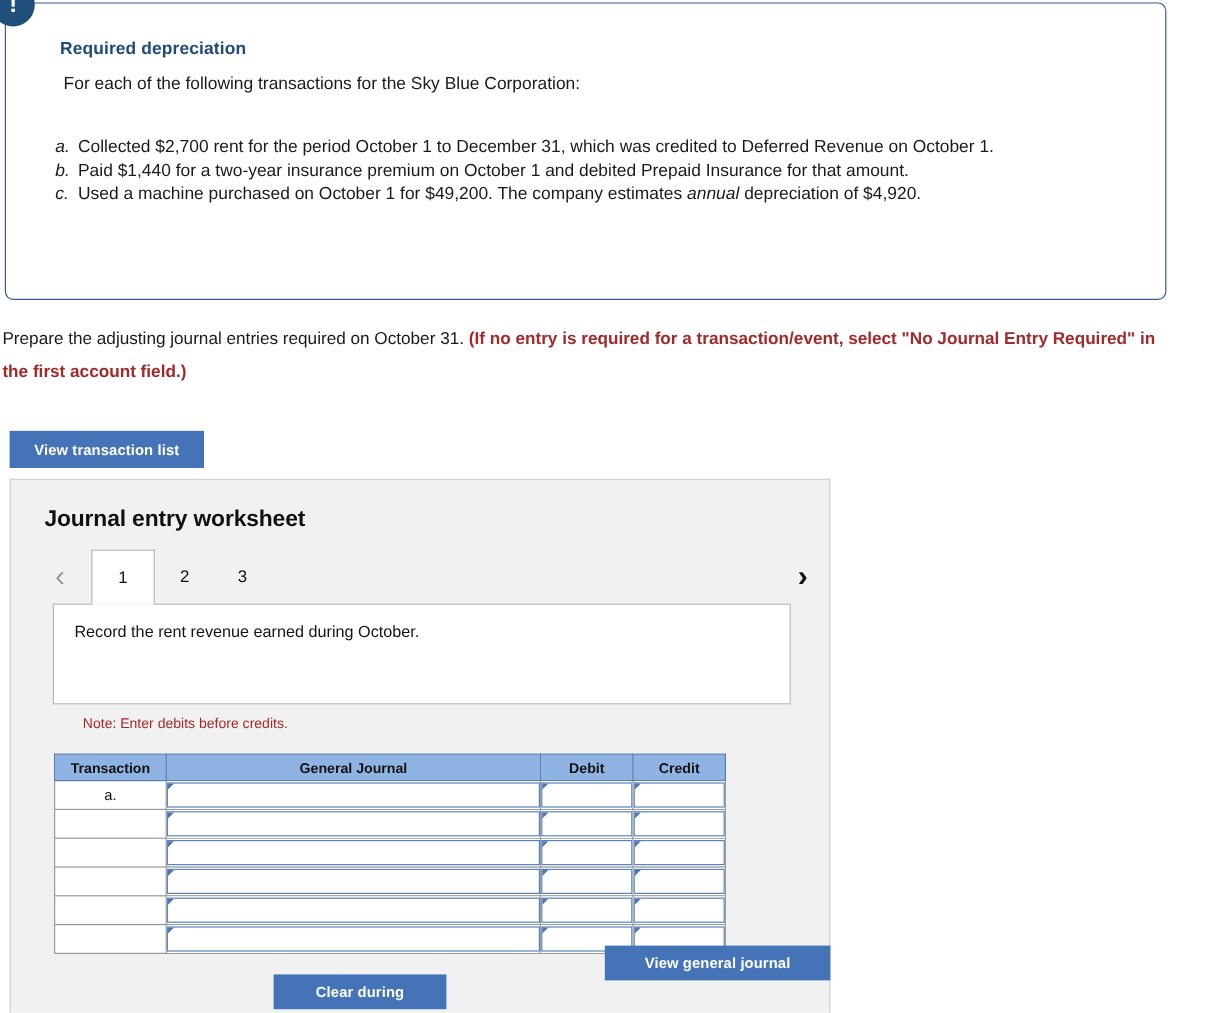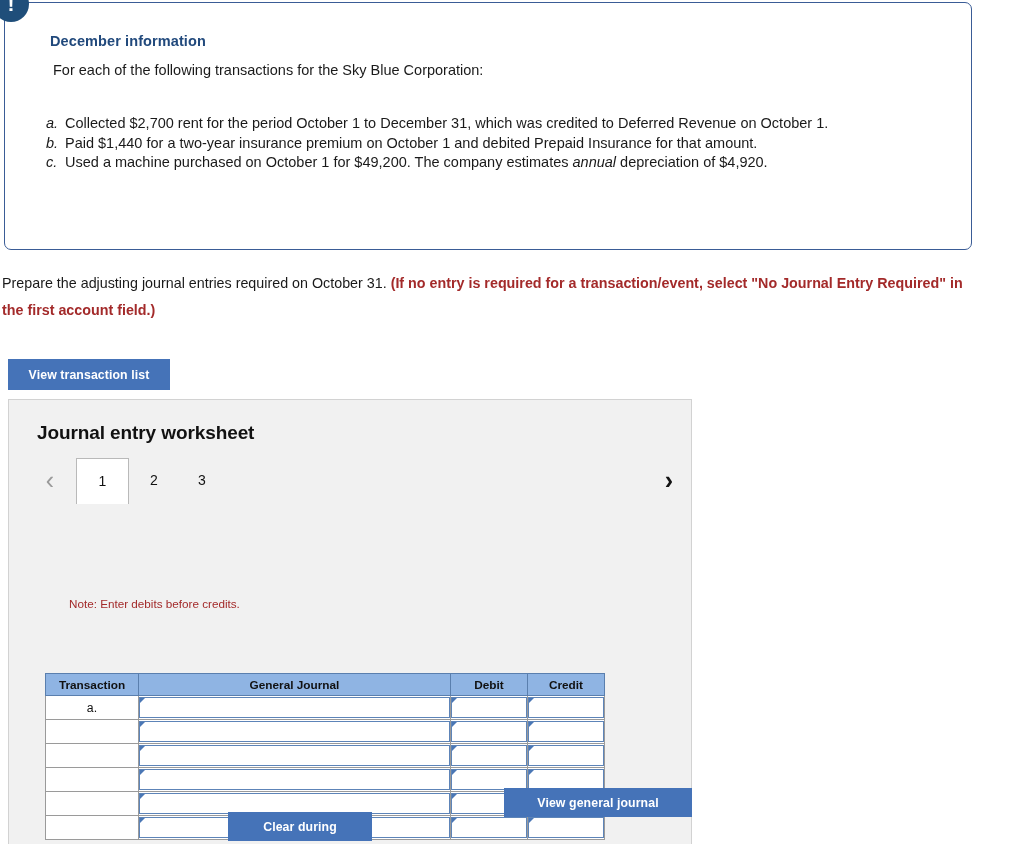--- a/index.html
+++ b/index.html
@@ -209,21 +209,20 @@
   }
 
   
   .jtable {
     position: absolute;
     left: 36px;
     top: 228px;
     width: 559px;
     border-collapse: collapse;
     table-layout: fixed;
-    margin-top: 45px;
   }
   .jtable th {
     background: #8fb4e3;
     border: 1px solid #5a7fae;
     font-size: 11.8px;
     font-weight: bold;
     color: #111111;
     height: 22px;
     padding: 0;
     text-align: center;
@@ -267,21 +266,21 @@
   
   .btn-record { position: absolute; left: 36px;  top: 412px; width: 144px; height: 29px; }
   .btn-clear  { position: absolute; left: 219px; top: 412px; width: 144px; height: 29px; }
   .btn-vgj    { position: absolute; left: 495px; top: 388px; width: 188px; height: 29px; }
 </style>
 </head>
 <body>
 
 <div class="req-panel">
   <div class="req-badge">!</div>
-  <div class="req-title">December information</div>
+  <div class="req-title">Required depreciation</div>
   <div class="req-intro">For each of the following transactions for the Sky Blue Corporation:</div>
   <ul class="req-list">
     <li>
       <span class="mk">a.</span><span>Collected $2,700 rent for the period October 1 to December 31, which was credited to Deferred Revenue on October 1.</span><em></em><span></span>
     </li>
     <li>
       <span class="mk">b.</span><span>Paid $1,440 for a two-year insurance premium on October 1 and debited Prepaid Insurance for that amount.</span><em></em><span></span>
     </li>
     <li>
       <span class="mk">c.</span><span>Used a machine purchased on October 1 for $49,200. The company estimates </span><em>annual</em><span> depreciation of $4,920.</span>
@@ -298,20 +297,23 @@
   <div class="ws-title">Journal entry worksheet</div>
 
   <div class="tabs">
     <div class="tab-arrow prev">‹</div>
     <div class="tab active tab-1">1</div>
     <div class="tab tab-2">2</div>
     <div class="tab tab-3">3</div>
     <div class="tab-arrow next">›</div>
   </div>
 
+  <div class="prompt-box">
+    <div class="prompt-text">Record the rent revenue earned during October.</div>
+  </div>
 
   <div class="note">Note: Enter debits before credits.</div>
 
   <table class="jtable">
     <colgroup>
       <col class="col-tx">
         <col class="col-gj">
         <col class="col-deb">
         <col class="col-cred">
     </colgroup>

